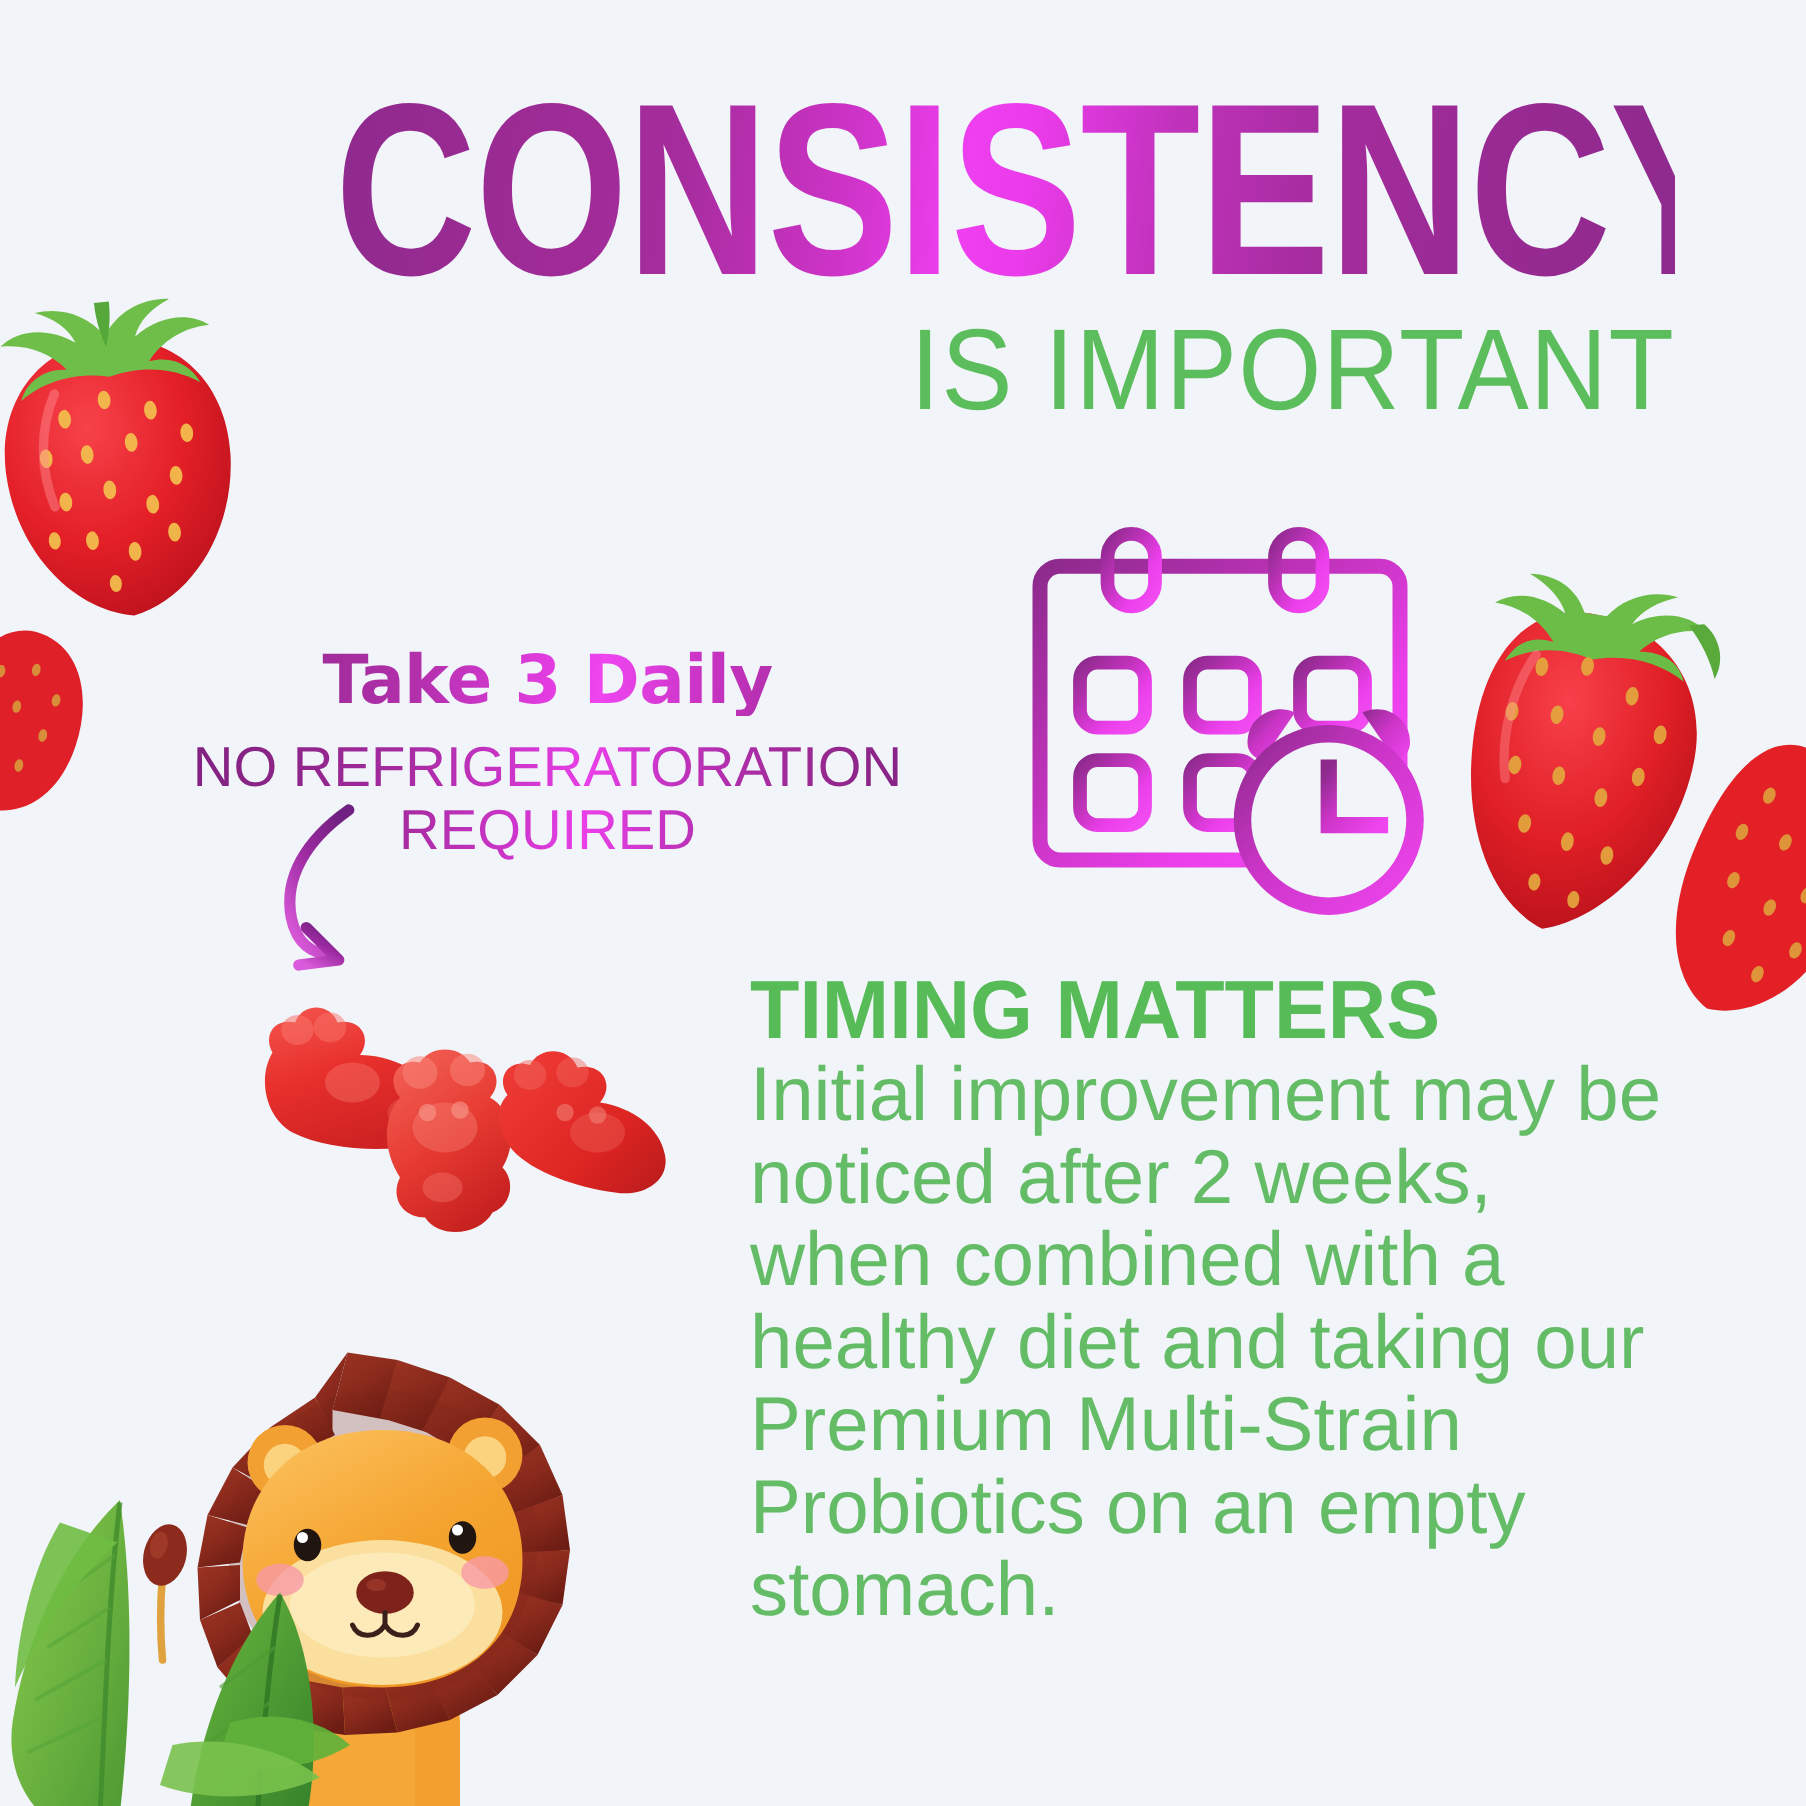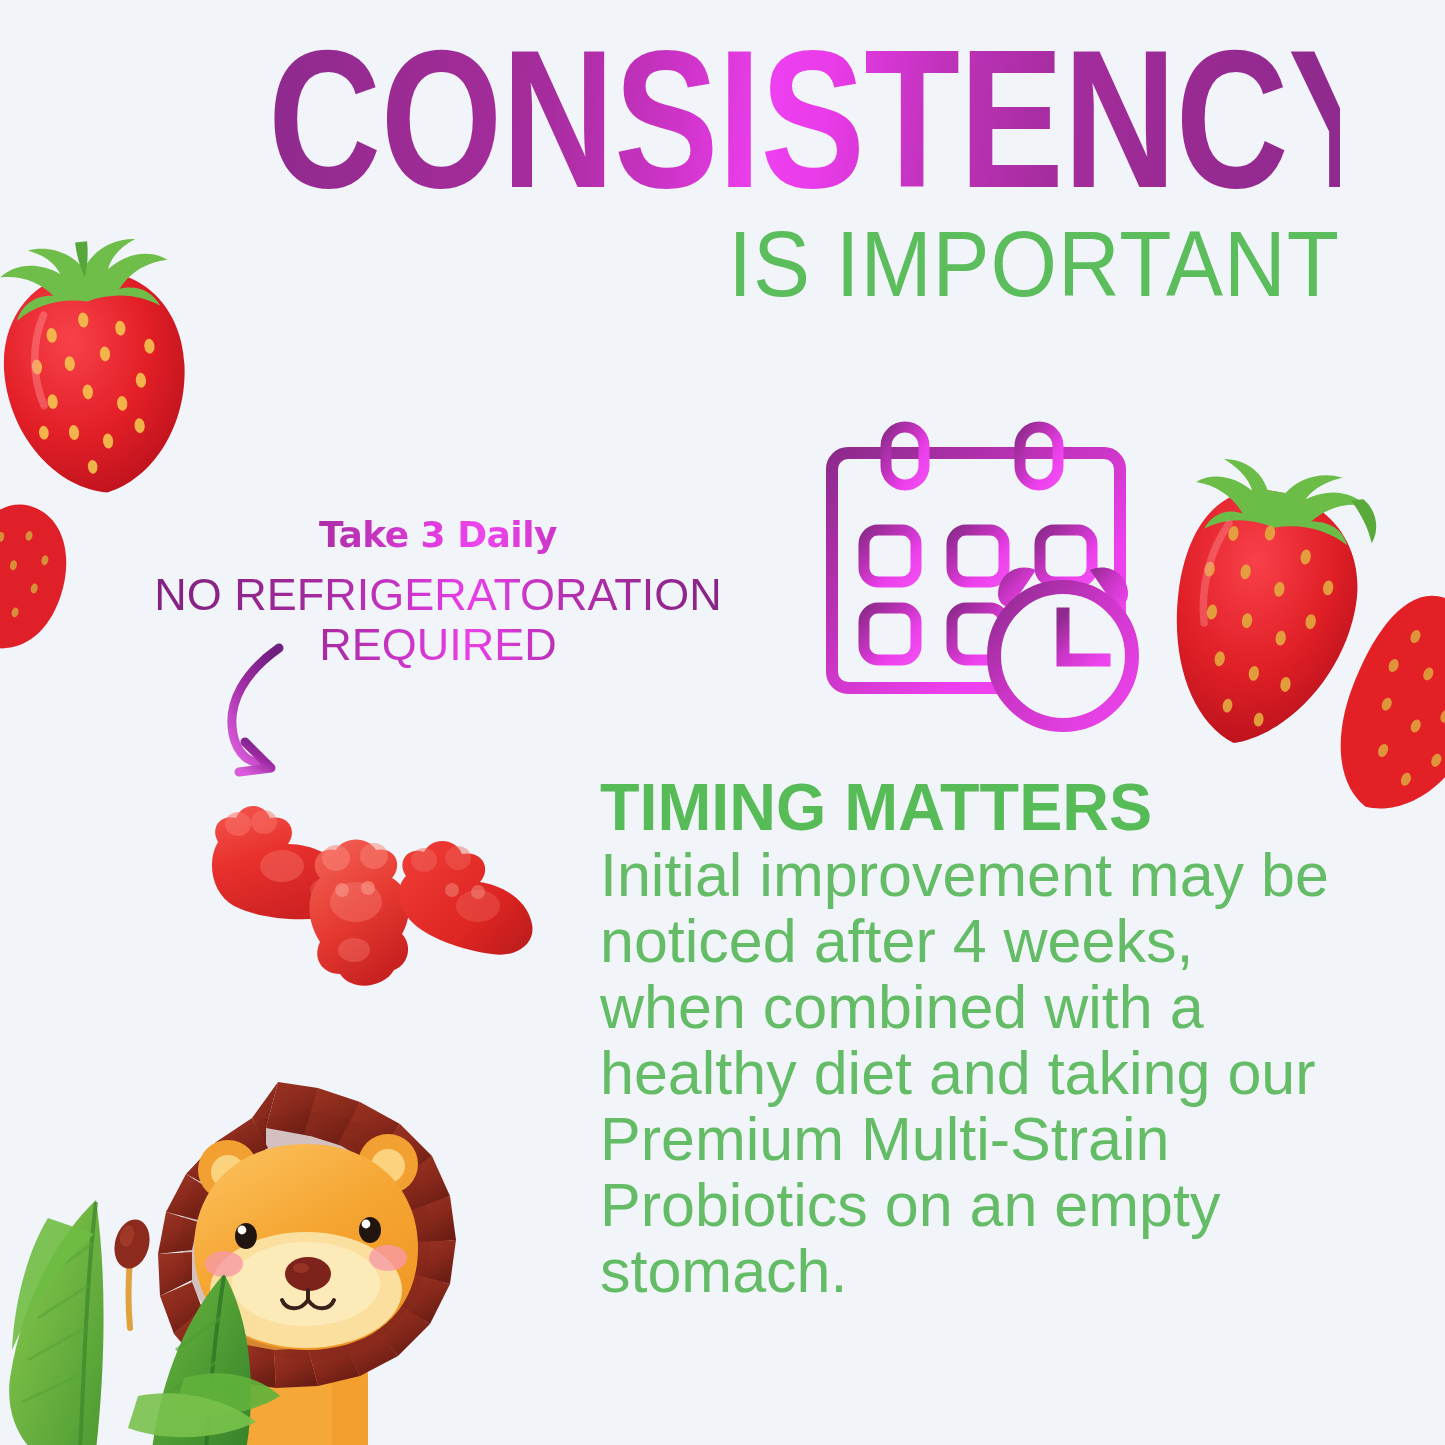--- a/index.html
+++ b/index.html
@@ -16,21 +16,21 @@
   
   .berry { position:absolute; }
   .berry svg { display:block; width:100%; height:100%; }
 
   #berry-top-left   { left:-18px;  top:205px;  width:225px; height:300px; transform:rotate(-6deg); }
   #berry-left-small { left:-48px;  top:492px;  width:120px; height:160px; transform:rotate(12deg); }
   #berry-right-top  { left:1158px; top:432px;  width:225px; height:330px; transform:rotate(9deg); }
   #berry-right-low  { left:1338px; top:585px;  width:150px; height:235px; transform:rotate(23deg); }
 
   
-  #headline-block { position:absolute; left:0; top:28px; width:1340px; text-align:right; }
+  #headline-block { position:absolute; left:0; top:60px; width:1340px; text-align:right; }
 
   #main-title {
     font-family:"Liberation Sans Narrow","Liberation Sans",sans-serif;
     font-weight:700;
     font-size:196px;
     line-height:0.94;
     letter-spacing:-1px;
     transform:scaleX(0.80);
     transform-origin:right center;
     white-space:nowrap;
@@ -56,21 +56,21 @@
     white-space:nowrap;
     margin-top:6px;
   }
 
   
   #daily-block { position:absolute; left:118px; top:516px; width:640px; text-align:center; }
 
   #daily-heading {
     font-family:"DejaVu Sans","Liberation Sans",sans-serif;
     font-weight:700;
-    font-size:36px;
+    font-size:54px;
     line-height:1.05;
     letter-spacing:-0.5px;
     background:linear-gradient(96deg,
         #8e2a8e 0%, #9b2b95 18%, #b330ac 34%,
         #e23ce0 50%, #ee45ef 57%, #c733c2 70%,
         #a52d9e 84%, #8f2a8f 100%);
     -webkit-background-clip:text;
     background-clip:text;
     color:transparent;
     -webkit-text-fill-color:transparent;
@@ -358,21 +358,21 @@
         <ellipse cx="262" cy="80" rx="13" ry="12" fill="#f0665c" opacity="0.45"></ellipse>
         <ellipse cx="282" cy="128" rx="22" ry="16" fill="#f2736a" opacity="0.32"></ellipse>
         <circle cx="256" cy="112" r="7" fill="#f28c80" opacity="0.5"></circle>
         <circle cx="282" cy="114" r="7" fill="#f28c80" opacity="0.5"></circle>
       </g>
     </svg>
   </div>
 
   <div id="timing-block">
     <div id="timing-heading">TIMING MATTERS</div>
-    <div id="timing-body">Initial improvement may be noticed after 4 weeks, when combined with a healthy diet and taking our Premium Multi-Strain Probiotics on an empty stomach.</div>
+    <div id="timing-body">Initial improvement may be noticed after 2 weeks, when combined with a healthy diet and taking our Premium Multi-Strain Probiotics on an empty stomach.</div>
   </div>
 
   <div id="lion-mascot">
     <svg viewBox="0 0 530 372">
       <defs>
         <linearGradient id="maneG" x1="0" y1="0" x2="0.6" y2="1">
           <stop offset="0%" stop-color="#9c3423"></stop>
           <stop offset="55%" stop-color="#8a2a1c"></stop>
           <stop offset="100%" stop-color="#6d1d14"></stop>
         </linearGradient>

